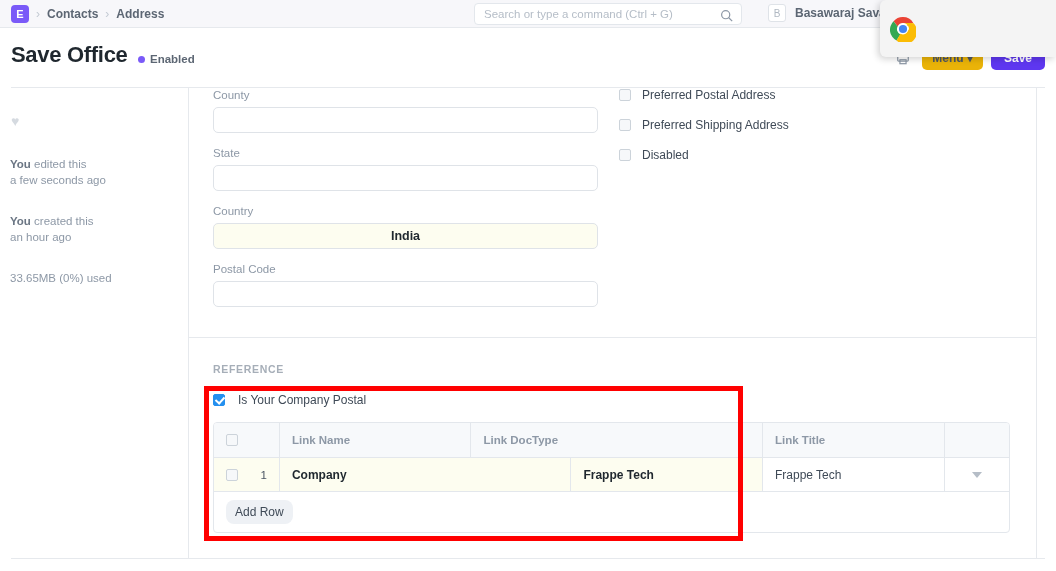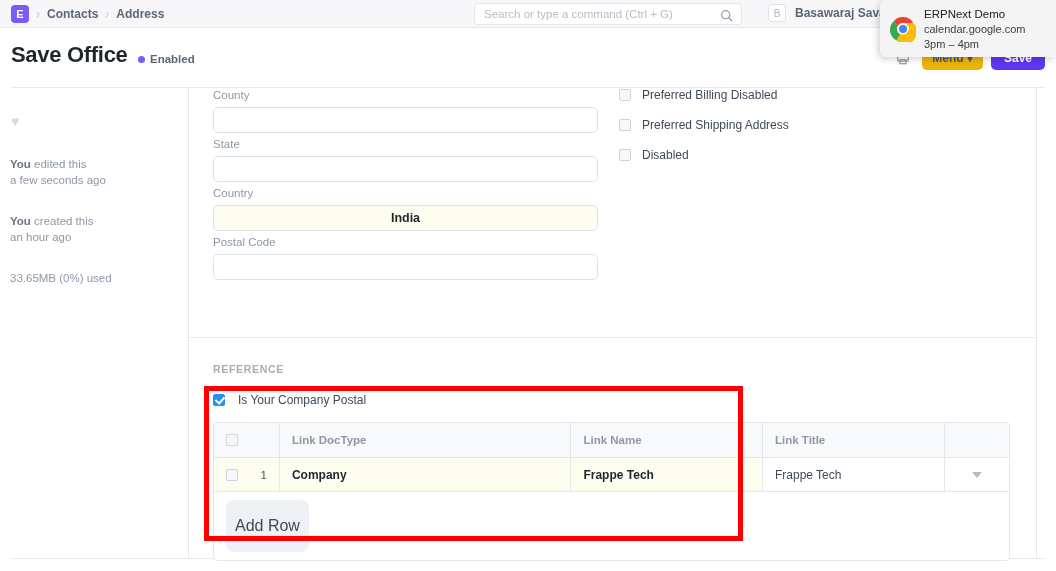--- a/index.html
+++ b/index.html
@@ -122,21 +122,21 @@
   .side-block { position: absolute; left: 10px; font-size: 11.5px; line-height: 16px; color: #8d98a6; }
   .side-block b { color: #6b7684; font-weight: bold; }
   .side-edited { top: 69px; }
   .side-created { top: 126px; }
   .side-usage { top: 183px; }
 
   
   .form-area { position: absolute; top: 88px; left: 189px; width: 847px; height: 249px; }
   .form-col-left { position: absolute; left: 24px; top: 0; width: 385px; }
   .form-col-right { position: absolute; left: 430px; top: 0; width: 380px; }
-  .field { margin-bottom: 4px; }
+  .field { margin-bottom: 13px; }
   .field-label {
     display: block; font-size: 11.5px; color: #8d98a6;
     margin-bottom: 4px; line-height: 15px;
   }
   .field-input {
     display: block; width: 385px; height: 26px;
     border: 1px solid #dfe3e8; border-radius: 5px;
     background: #fff; outline: none;
     font-family: "Liberation Sans", sans-serif;
     font-size: 12.5px; font-weight: bold; color: #1f272e;
@@ -209,22 +209,22 @@
     border-left: 5px solid transparent; border-right: 5px solid transparent;
     border-top: 6px solid #b5bdc7; cursor: pointer;
   }
   .grid-footer {
     border-top: 1px solid #e3e7ec; padding: 8px 12px;
     display: flex; align-items: center; min-height: 38px;
   }
   .addrow-btn {
     background: #eef1f5; border: 0; border-radius: 8px;
     font-family: "Liberation Sans", sans-serif;
-    font-size: 16px; color: #3f4a57;
-    padding: 17px 9px; cursor: pointer;
+    font-size: 12px; color: #3f4a57;
+    padding: 5px 9px; cursor: pointer;
   }
 
   
   .redbox {
     position: absolute; left: 204px; top: 386px;
     width: 539px; height: 155px;
     border: 5px solid #ff0000; pointer-events: none; z-index: 60;
   }
 
   
@@ -324,21 +324,21 @@
       </div>
       <div class="field">
         <label class="field-label">Postal Code</label>
         <input class="field-input" type="text" value="" style="">
       </div>
     </div>
 
     <div class="form-col-right">
       <div class="check-row">
         <span class="cbox"></span>
-        <span class="check-label">Preferred Billing Disabled</span>
+        <span class="check-label">Preferred Postal Address</span>
       </div>
       <div class="check-row">
         <span class="cbox"></span>
         <span class="check-label">Preferred Shipping Address</span>
       </div>
       <div class="check-row">
         <span class="cbox"></span>
         <span class="check-label">Disabled</span>
       </div>
     </div>
@@ -356,25 +356,25 @@
         <span class="cbox checked"></span>
         <span class="check-label">Is Your Company Postal</span>
       </div>
 
       <div class="grid">
 
         <div class="grid-row grid-head">
           <div class="gc gc-check">
             <span class="cbox"></span>
           </div>
+          <div class="gc gc-name">
+            <span class="head-txt">Link Name</span>
+          </div>
           <div class="gc gc-doctype">
             <span class="head-txt">Link DocType</span>
-          </div>
-          <div class="gc gc-name">
-            <span class="head-txt">Link Name</span>
           </div>
           <div class="gc gc-title">
             <span class="head-txt">Link Title</span>
           </div>
           <div class="gc gc-ctl"></div>
         </div>
 
         <div class="grid-row body-row">
           <div class="gc gc-check idx row-highlight">
             <span class="cbox"></span>
@@ -409,20 +409,15 @@
       <svg width="26" height="26" viewBox="0 0 48 48">
         <circle cx="24" cy="24" r="22" fill="#fff"></circle>
         <path d="M24 2a22 22 0 0 1 19.05 11H24a11 11 0 0 0-9.9 6.2L6.6 9.8A21.98 21.98 0 0 1 24 2z" fill="#ea4335"></path>
         <path d="M6.6 9.8l7.5 9.4A11 11 0 0 0 19.3 34.3L12 45.2A22 22 0 0 1 6.6 9.8z" fill="#34a853"></path>
         <path d="M43.05 13A22 22 0 0 1 12 45.2l9.4-16.3A11 11 0 0 0 35 24a11 11 0 0 0-1.5-5.5H24z" fill="#fbbc05"></path>
         <path d="M43.05 13H24a11 11 0 0 1 9.5 5.5z" fill="#fbbc05"></path>
         <circle cx="24" cy="24" r="10" fill="#fff"></circle>
         <circle cx="24" cy="24" r="7.5" fill="#4285f4"></circle>
       </svg>
     </span>
-    <span class="notif-txt">
-      <span class="notif-title">ERPNext Demo</span>
-      <span class="notif-src">calendar.google.com</span>
-      <span class="notif-time">3pm – 4pm</span>
-    </span>
   </div>
 
 </div>
 
 </body></html>

